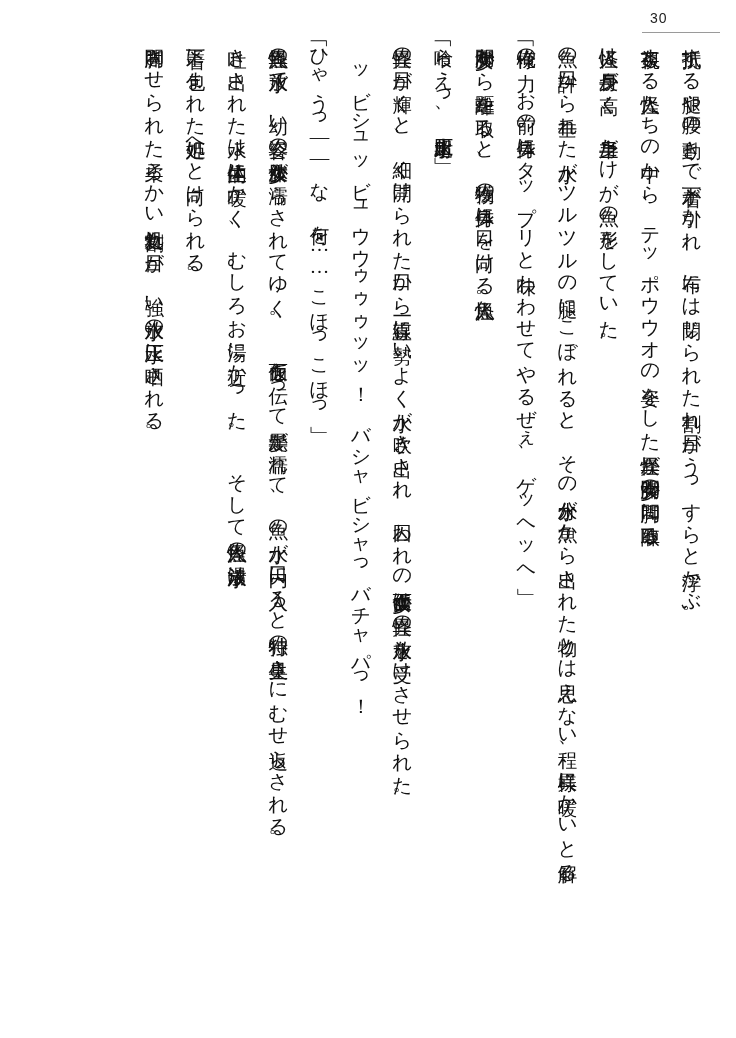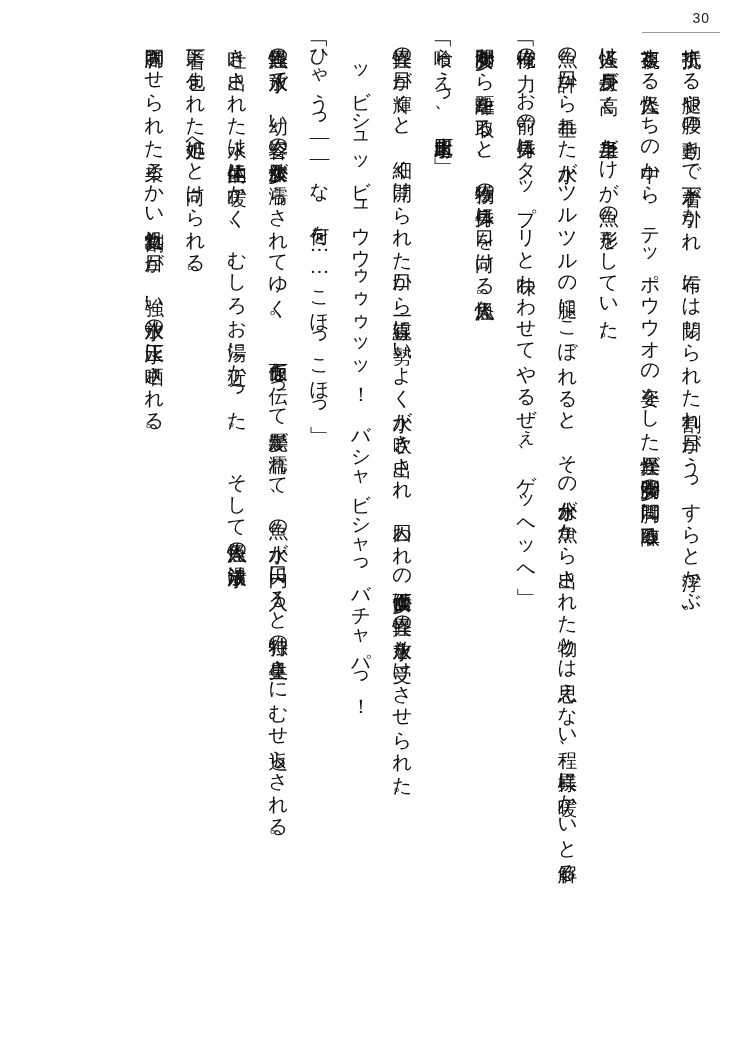--- a/index.html
+++ b/index.html
@@ -18,21 +18,21 @@
     background: #ffffff;
     overflow: hidden;
     box-sizing: border-box;
   }
   
   .page-number-wrap {
     position: absolute;
     top: 10px;
     right: 26px;
     width: 60px;
-    text-align: right;
+    text-align: left;
     font-family: "Liberation Sans", sans-serif;
     font-size: 14px;
     color: #222222;
     letter-spacing: 1px;
   }
   .page-number-rule {
     position: absolute;
     top: 32px;
     right: 16px;
     width: 78px;

